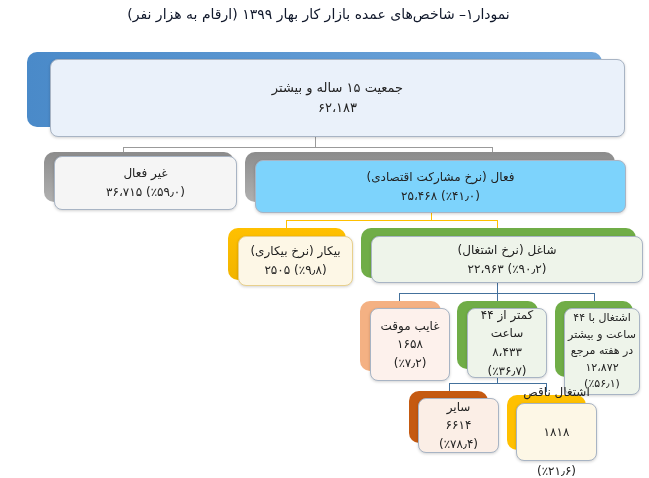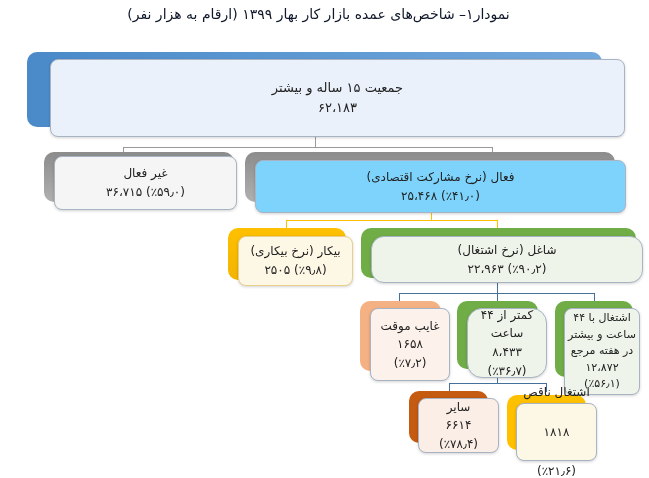--- a/index.html
+++ b/index.html
@@ -69,38 +69,38 @@
 <div class="node">
   <div class="back" style="left:228px;top:228px;width:118px;height:52px;background:linear-gradient(180deg,#ffc000,#f2b400);"></div>
   <div class="front" style="left:238px;top:236px;width:113px;height:48px;background:#fdf7e6;border-color:#e8d08c;">
     <span>بیکار (نرخ بیکاری)</span>
     <span>(٪۹٫۸)  ۲۵۰۵</span>
   </div>
 </div>
 
 <div class="node">
   <div class="back" style="left:361px;top:228px;width:275px;height:50px;background:#70ad47;"></div>
-  <div class="front" style="left:371px;top:236px;width:270px;height:45px;background:#eef4ea;border-radius:13px;">
+  <div class="front" style="left:371px;top:236px;width:270px;height:45px;background:#eef4ea;">
     <span>شاغل (نرخ اشتغال)</span>
     <span>(٪۹۰٫۲) ۲۲،۹۶۳</span>
   </div>
 </div>
 
 <div class="node">
   <div class="back" style="left:360px;top:301px;width:81px;height:70px;background:#f4b183;"></div>
   <div class="front" style="left:370px;top:308px;width:78px;height:71px;background:#fdf1ec;">
     <span>غایب موقت</span>
     <span>۱۶۵۸</span>
     <span>(٪۷٫۲)</span>
   </div>
 </div>
 
 <div class="node">
   <div class="back" style="left:457px;top:301px;width:81px;height:68px;background:#70ad47;"></div>
-  <div class="front" style="left:467px;top:308px;width:78px;height:68px;background:#eef4ea;border-radius:15px;">
+  <div class="front" style="left:467px;top:308px;width:78px;height:68px;background:#eef4ea;">
     <span>کمتر از ۴۴</span>
     <span>ساعت</span>
     <span>۸،۴۳۳</span>
     <span>(٪۳۶٫۷)</span>
   </div>
 </div>
 
 <div class="node">
   <div class="back" style="left:555px;top:301px;width:78px;height:76px;background:#70ad47;"></div>
   <div class="front" style="left:564px;top:308px;width:74px;height:85px;background:#eef4ea;font-size:11px;line-height:1.5;">

